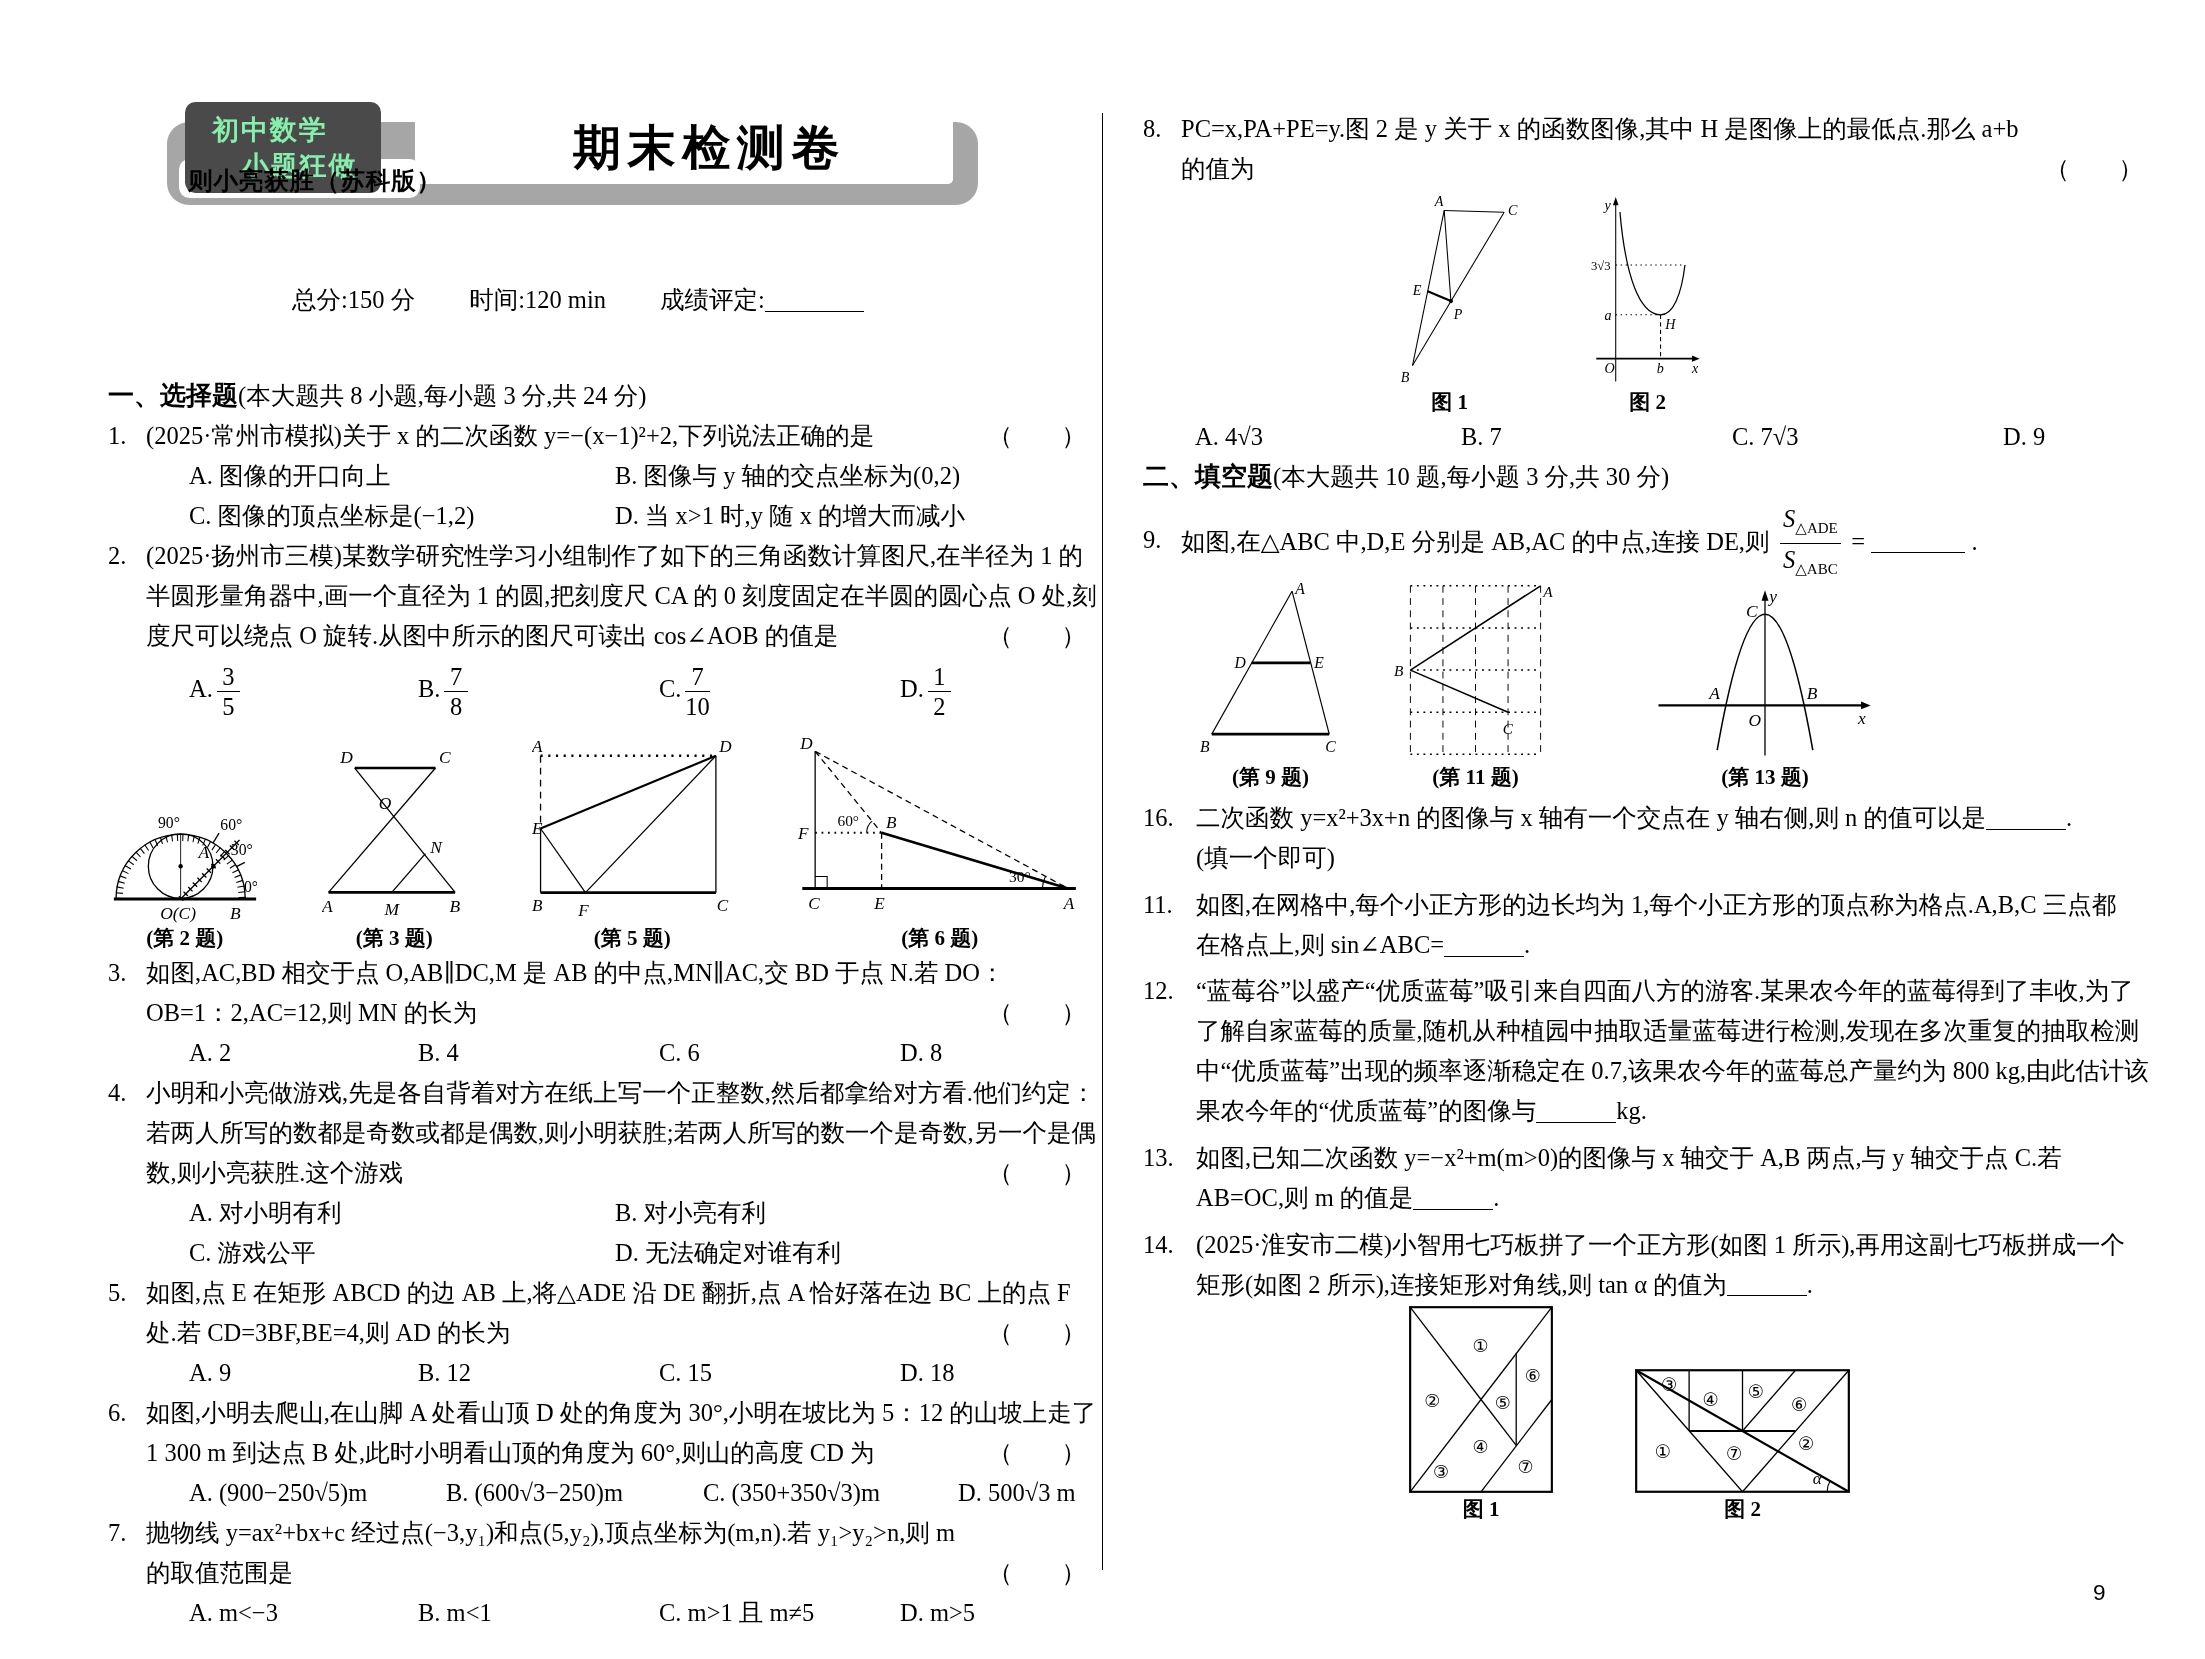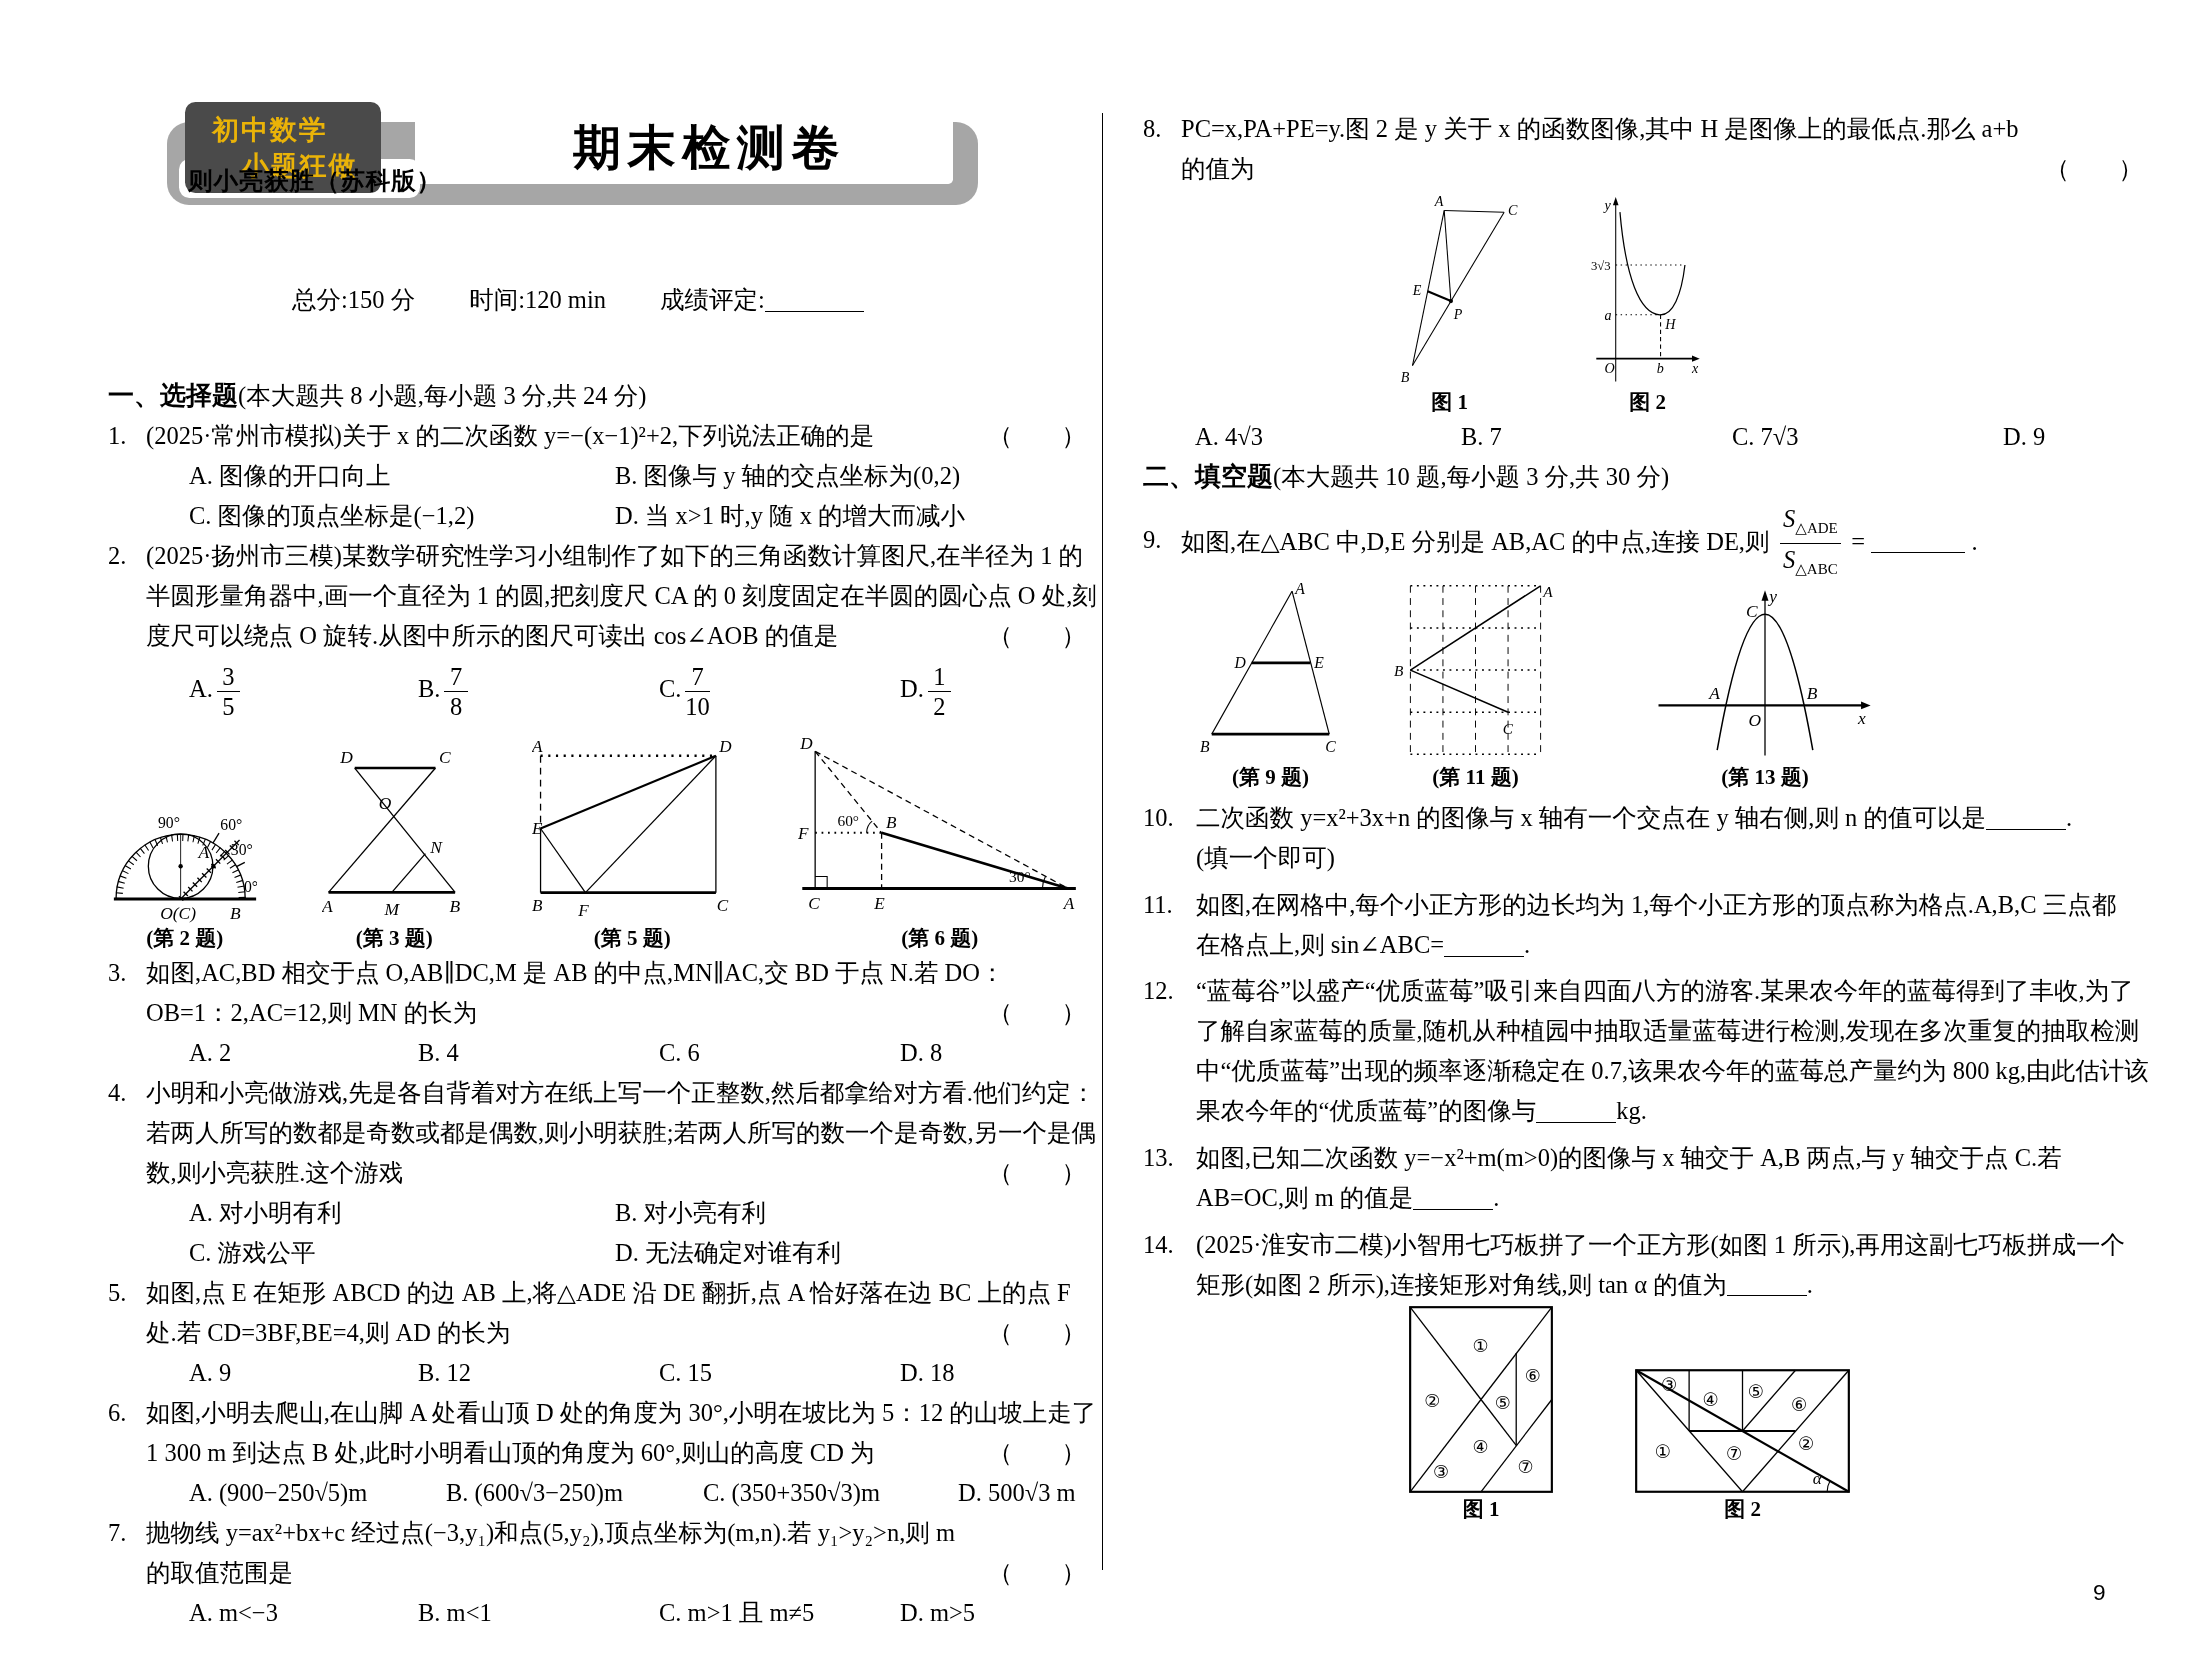--- a/index.html
+++ b/index.html
@@ -3,21 +3,21 @@
 <meta charset="utf-8">
 <style>
   html,body{margin:0;padding:0;background:#e8e8e8;}
   .page{position:relative;width:2205px;height:1659px;background:#ffffff;color:#000;
         font-family:"Liberation Serif","DejaVu Serif",serif;overflow:hidden;}
   
   .band{position:absolute;left:167px;top:122px;width:811px;height:83px;background:#a6a6a6;border-radius:22px;}
   .titleplate{position:absolute;left:415px;top:101px;width:538px;height:83px;background:#fff;border-bottom-right-radius:4.7px;}
   .editionbox{position:absolute;left:179px;top:159px;width:241px;height:39px;background:#fff;border-radius:10.4px;}
   .badge{position:absolute;left:185px;top:102px;width:196px;height:91px;background:#4a4a4a;border-radius:10.4px;
-         color:#eab308;font-weight:bold;font-size:27px;font-family:"Liberation Sans","DejaVu Sans",sans-serif;}
+         color:#86efac;font-weight:bold;font-size:27px;font-family:"Liberation Sans","DejaVu Sans",sans-serif;}
   .badge .b1{margin-top:10.4px;text-align:center;padding-right:26.4px;letter-spacing:1.9px;}
   .badge .b2{text-align: center;padding-left:33px;letter-spacing:1.9px;}
   .edition{position:absolute;left:188px;top:164px;font-size:24.5px;font-weight:bold;letter-spacing:0.9px;}
   .bigtitle{position:absolute;left:476px;top:116px;width:467px;text-align:center;font-size:48px;font-weight:bold;
             letter-spacing:6.6px;font-family:"Liberation Sans","DejaVu Sans",sans-serif;}
   .meta{position:absolute;left:292px;top:283px;font-size:24.5px;display:flex;gap:54px;white-space:nowrap;}
   
   .divider{position:absolute;left:1102px;top:113px;width:1.4px;height:1457px;background:#000;}
   .lcol{position:absolute;left:108px;top:376px;width:978px;font-size:24.5px;}
   .rcol{position:absolute;left:1143px;top:109px;width:1000px;font-size:24.5px;}
@@ -377,21 +377,21 @@
             <text x="132" y="286">A</text>
             <text x="356" y="286">B</text>
             <text x="216" y="96">C</text>
           </svg>
           <div class="cap">(第 13 题)</div>
         </div>
       </div>
     </div>
 
     <div class="q q2d">
-      <span class="qnum">10.</span>
+      <span class="qnum">16.</span>
       <div class="line"><span>二次函数 y=x²+3x+n 的图像与 x 轴有一个交点在 y 轴右侧,则 n 的值可以是</span><span class="bl w170"></span><span>.</span></div>
       <div class="line"><span>(填一个即可)</span></div>
     </div>
 
     <div class="q q2d">
       <span class="qnum">11.</span>
       <div class="line"><span>如图,在网格中,每个小正方形的边长均为 1,每个小正方形的顶点称为格点.A,B,C 三点都</span></div>
       <div class="line"><span>在格点上,则 sin∠ABC=</span><span class="bl w170"></span><span>.</span></div>
     </div>
 

